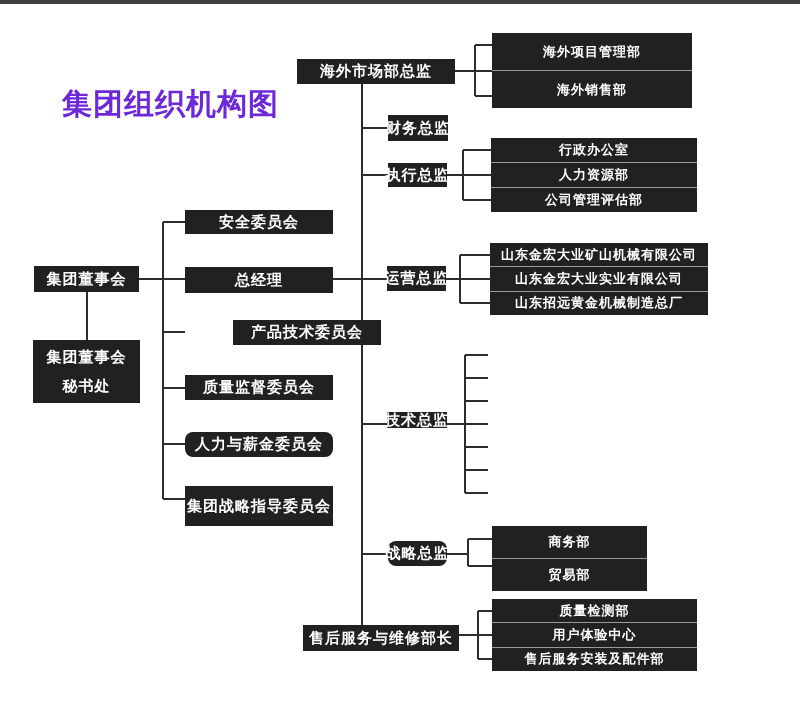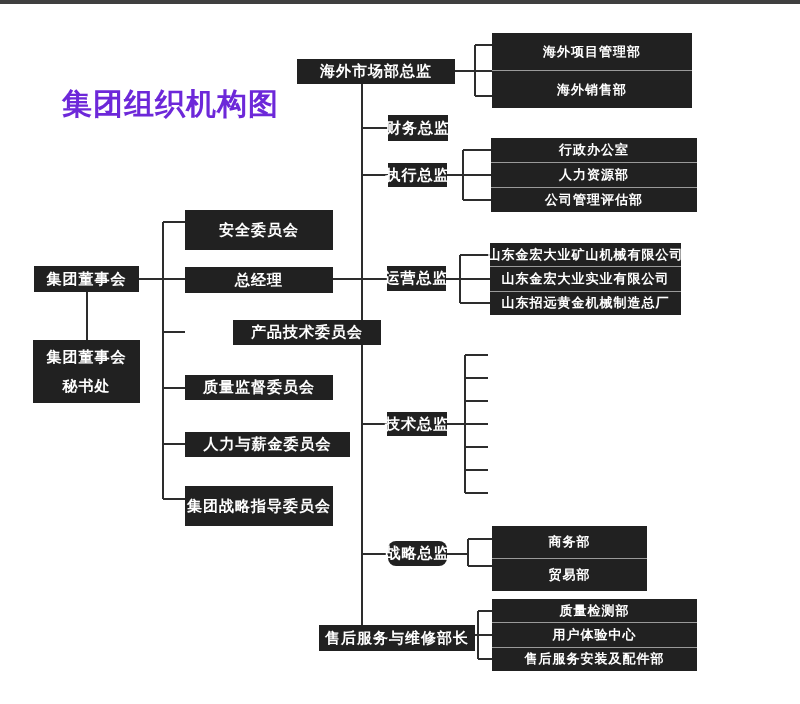--- a/index.html
+++ b/index.html
@@ -147,47 +147,47 @@
     <line x1="478" y1="659" x2="492" y2="659"></line>
   </svg>
 
   <div class="node" style="left:34px; top:266px; width:105px; height:26px;">集团董事会</div>
 
   <div class="node multiline" style="left:33px; top:340px; width:107px; height:63px;">
     <span>集团董事会</span>
     <span>秘书处</span>
   </div>
 
-  <div class="node" style="left:185px; top:210px; width:148px; height:40px;">安全委员会</div>
+  <div class="node" style="left:185px; top:210px; width:148px; height:24px;">安全委员会</div>
   <div class="node" style="left:185px; top:267px; width:148px; height:26px;">总经理</div>
   <div class="node" style="left:185px; top:320px; width:148px; height:25px;margin-left:48px;">产品技术委员会</div>
   <div class="node" style="left:185px; top:375px; width:148px; height:25px;">质量监督委员会</div>
-  <div class="node" style="left:185px; top:432px; width:165px; height:25px;">人力与薪金委员会</div>
+  <div class="node" style="left:185px; top:432px; width:148px; height:25px;border-radius:8px;">人力与薪金委员会</div>
   <div class="node" style="left:185px; top:486px; width:148px; height:40px;">集团战略指导委员会</div>
 
   <div class="node" style="left:297px; top:59px; width:158px; height:25px;">海外市场部总监</div>
   <div class="node" style="left:388px; top:115px; width:60px; height:26px;">财务总监</div>
   <div class="node" style="left:388px; top:163px; width:59px; height:24px;">执行总监</div>
   <div class="node" style="left:387px; top:266px; width:59px; height:25px;">运营总监</div>
-  <div class="node" style="left:387px; top:412px; width:60px; height:24px;">技术总监</div>
+  <div class="node" style="left:387px; top:412px; width:60px; height:16px;">技术总监</div>
   <div class="node" style="left:388px; top:541px; width:59px; height:25px;border-radius:8px;">战略总监</div>
-  <div class="node" style="left:319px; top:625px; width:156px; height:26px;">售后服务与维修部长</div>
+  <div class="node" style="left:303px; top:625px; width:156px; height:26px;">售后服务与维修部长</div>
 
   <div class="group" style="left:492px; top:33px; width:200px; height:75px;">
     <div class="row">海外项目管理部</div>
     <div class="row">海外销售部</div>
   </div>
 
   <div class="group" style="left:491px; top:138px; width:206px; height:74px;">
     <div class="row">行政办公室</div>
     <div class="row">人力资源部</div>
     <div class="row">公司管理评估部</div>
   </div>
 
-  <div class="group" style="left:490px; top:243px; width:191px; height:72px;">
+  <div class="group" style="left:490px; top:243px; width:218px; height:72px;">
     <div class="row">山东金宏大业矿山机械有限公司</div>
     <div class="row">山东金宏大业实业有限公司</div>
     <div class="row">山东招远黄金机械制造总厂</div>
   </div>
 
 
   <div class="group" style="left:492px; top:526px; width:155px; height:65px;">
     <div class="row">商务部</div>
     <div class="row">贸易部</div>
   </div>

